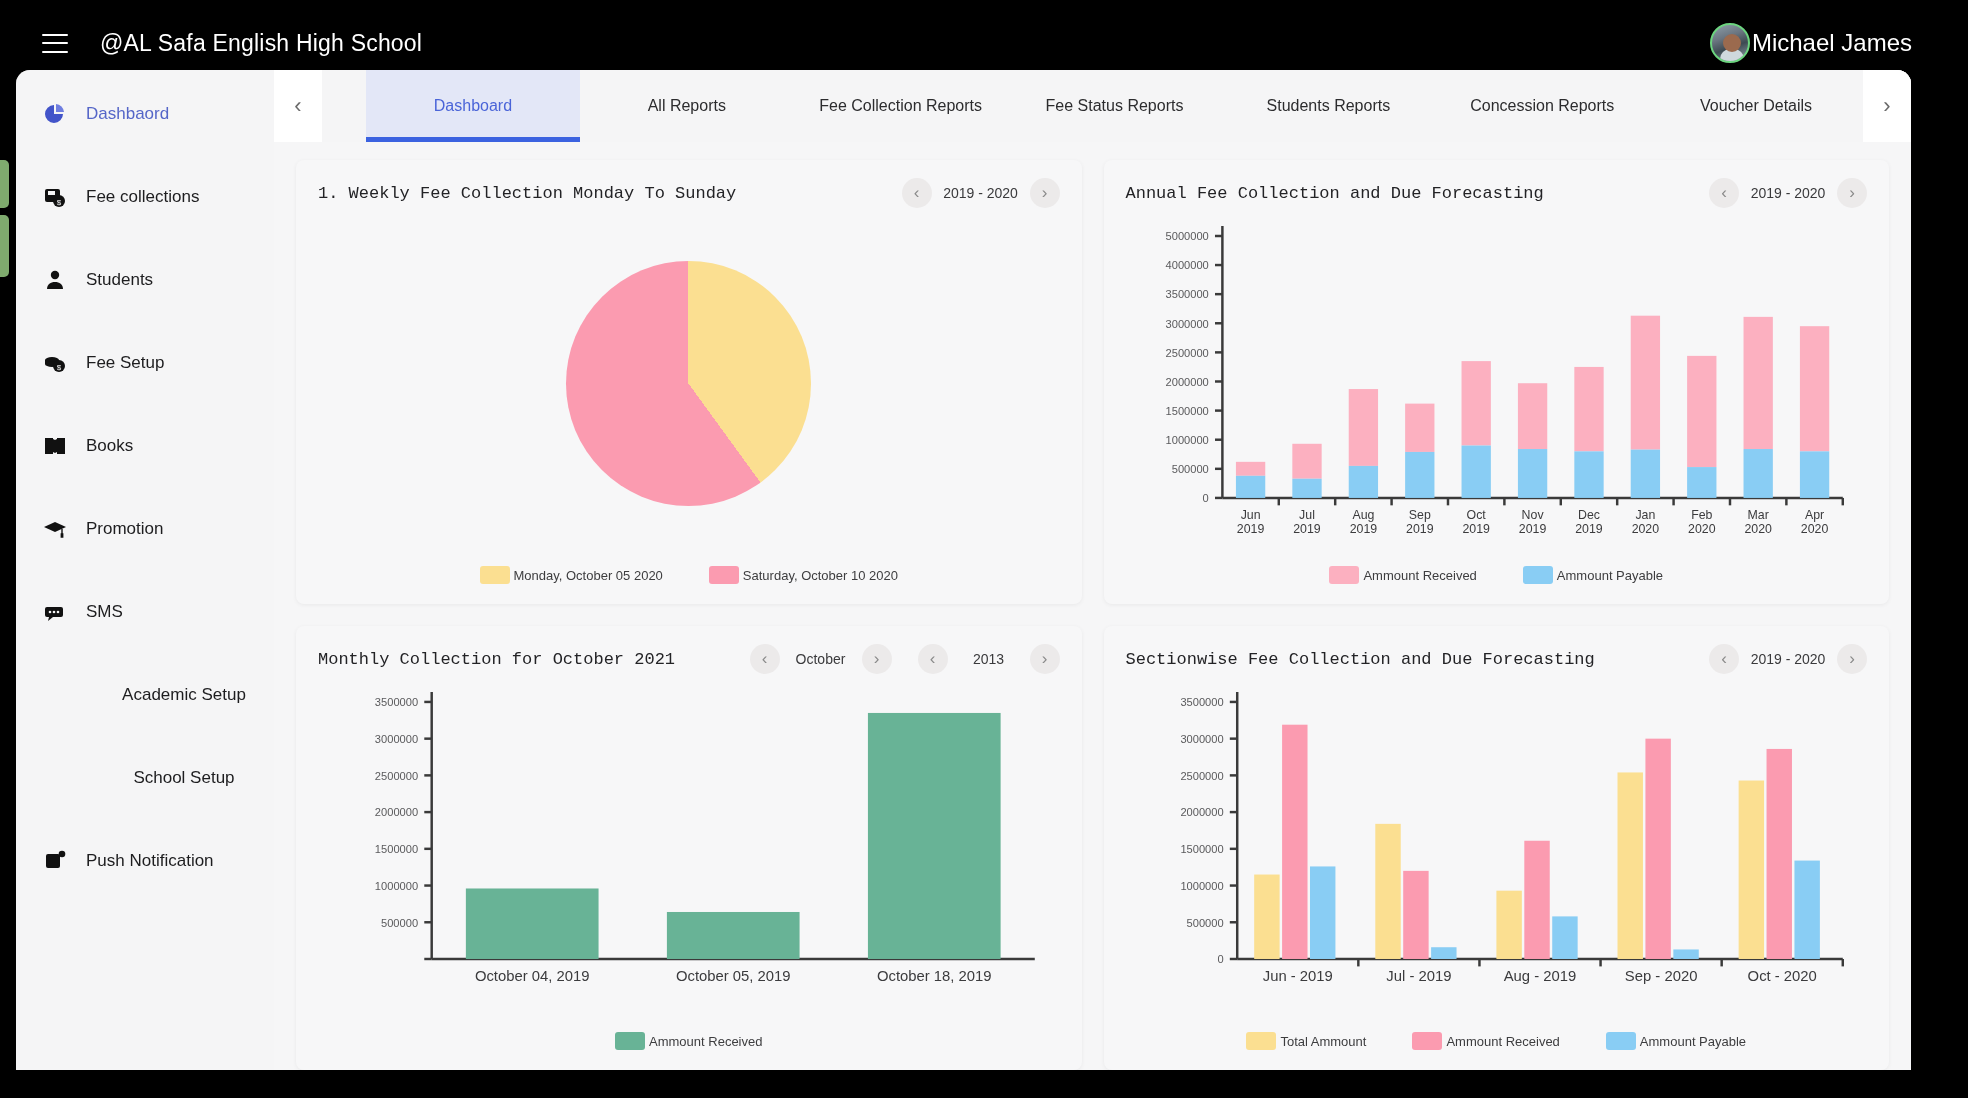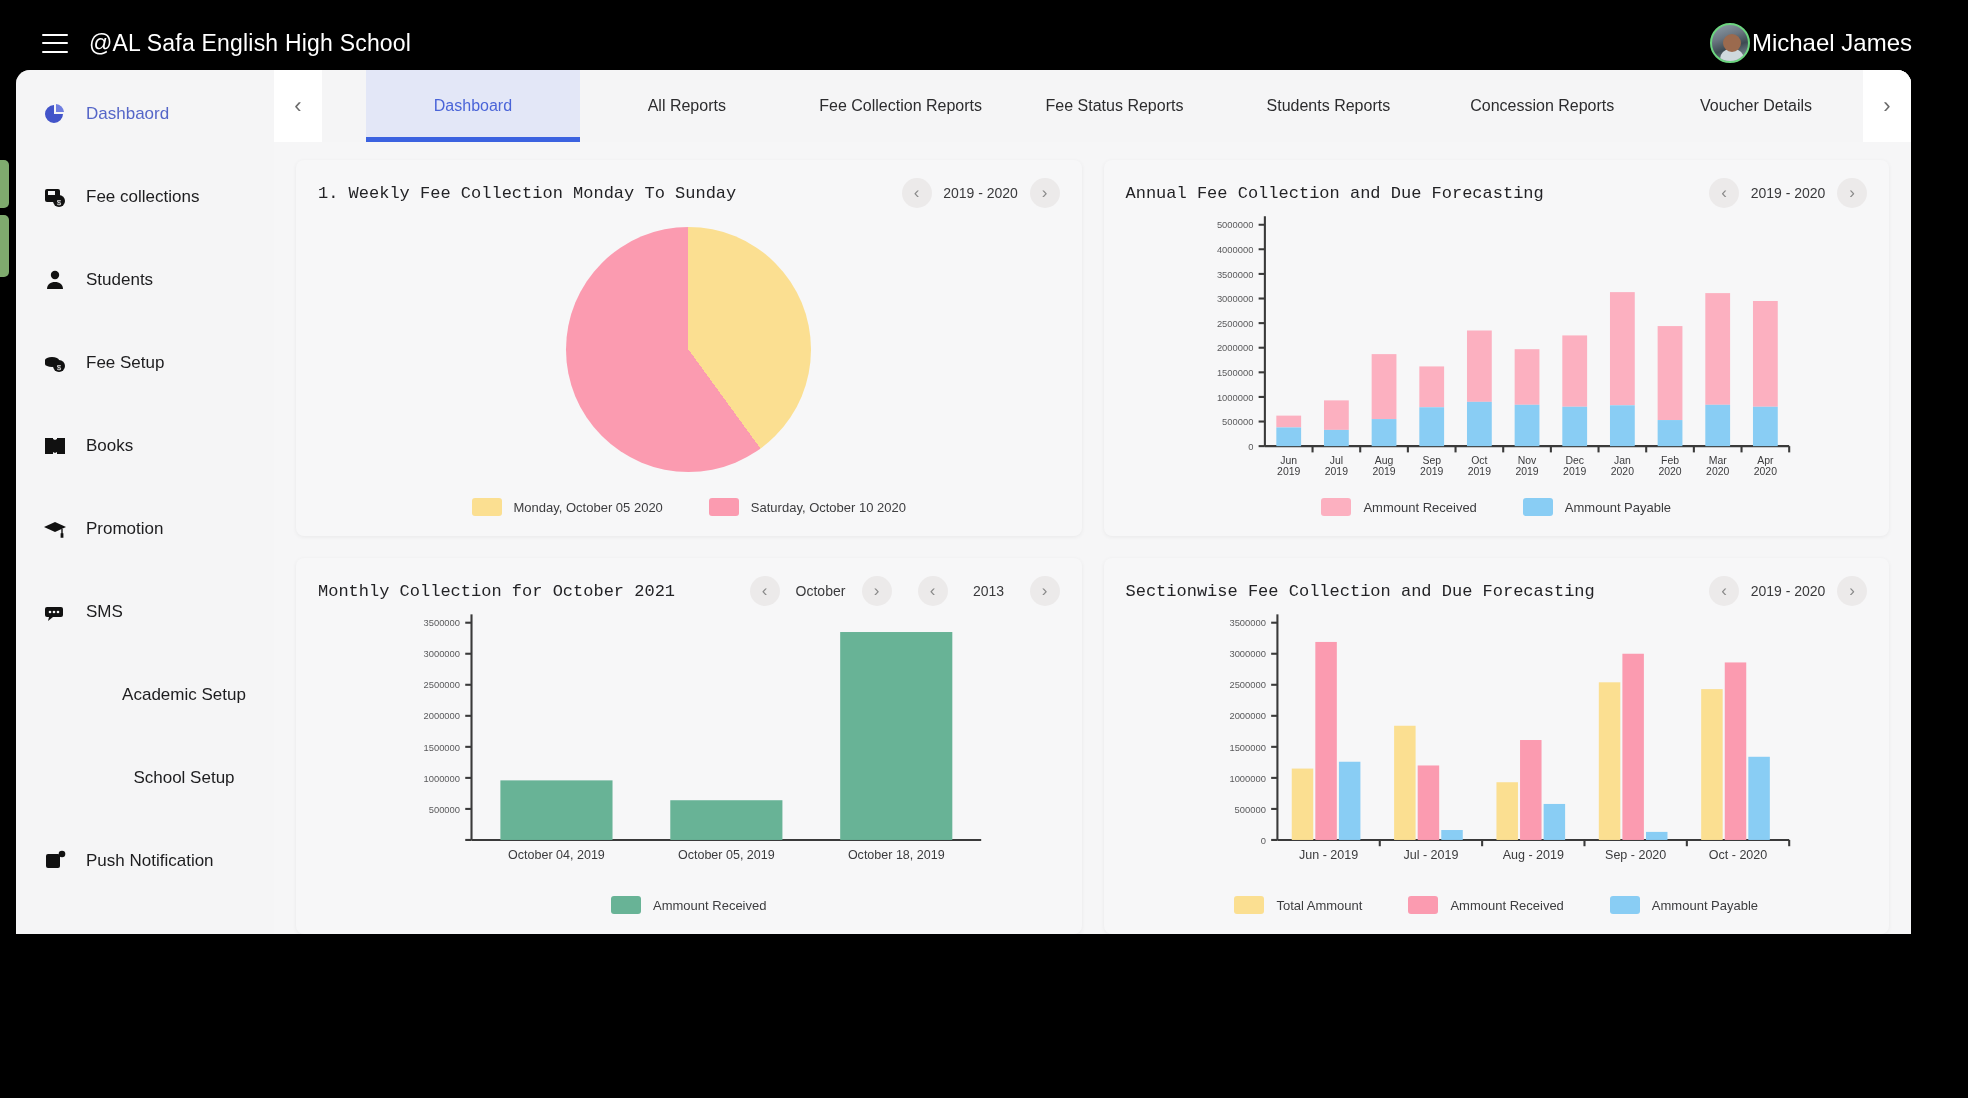--- a/index.html
+++ b/index.html
@@ -14,40 +14,40 @@
   
   .green-chip { position: absolute; background: #7fab6e; border-radius: 6px; }
   .chip-top { left: 95px; top: 0px; width: 70px; height: 14px; border-radius: 0 0 8px 8px; }
   .chip-l1 { left: 0px; top: 160px; width: 9px; height: 48px; border-radius: 0 5px 5px 0; }
   .chip-l2 { left: 0px; top: 215px; width: 9px; height: 62px; border-radius: 0 5px 5px 0; }
 
   
   .topbar { position: absolute; left: 0; top: 0; width: 1968px; height: 86px; background: #000; display: flex; align-items: center; }
   .hamburger { margin-left: 42px; width: 26px; height: 19px; display: flex; flex-direction: column; justify-content: space-between; cursor: pointer; }
   .hamburger span { display: block; height: 2px; background: #fff; border-radius: 1px; }
-  .school-title { margin-left: 21px; color: #fff; font-size: 23px; letter-spacing: .2px; }
+  .school-title { margin-left: 32px; color: #fff; font-size: 23px; letter-spacing: .2px; }
   .user-area { position: absolute; right: 56px; top: 0; height: 86px; display: flex; align-items: center; gap: 2px; }
   .avatar {
     width: 40px; height: 40px; border-radius: 50%; border: 2px solid #6cd47f;
     background: linear-gradient(160deg,#8fa0ab 0%,#6a7580 35%,#3d4a52 60%,#93a3ad 100%);
     position: relative; overflow: hidden;
   }
   .avatar::after {
     content: ""; position: absolute; left: 11px; top: 9px; width: 18px; height: 18px;
     border-radius: 50%; background: #9b6a4e;
   }
   .avatar::before {
     content: ""; position: absolute; left: 8px; bottom: 0; width: 24px; height: 12px;
     border-radius: 10px 10px 0 0; background: #cfd8dd;
   }
   .user-name { color: #fff; font-size: 24px; }
 
   
   .window {
-    position: absolute; left: 16px; top: 70px; width: 1895px; height: 864px;
+    position: absolute; left: 16px; top: 70px; width: 1895px; height: 1000px;
     background: #a3a3a3; border-radius: 14px 14px 0 0; overflow: hidden;
     display: flex;
   }
 
   
   .sidebar { width: 258px; background: #f5f5f6; flex: 0 0 258px; padding-top: 20px; }
   .side-item { display: flex; align-items: center; height: 48px; padding-left: 22px; margin-bottom: 35px; cursor: pointer; }
   .side-icon { width: 34px; flex: 0 0 34px; display: flex; align-items: center; justify-content: center; }
   .side-label { margin-left: 14px; font-size: 17px; color: #1d1d1f; }
   .side-item.active .side-label { color: #5566c8; }
@@ -73,21 +73,21 @@
   .card { background: #f7f7f8; border-radius: 8px; box-shadow: 0 1px 4px rgba(0,0,0,.06); display: flex; flex-direction: column; padding: 18px 22px 10px 22px; min-height: 0; }
   .card-head { display: flex; align-items: center; justify-content: space-between; flex: 0 0 auto; }
   .card-title { font-size: 17px; color: #232326; font-family: Liberation Mono, monospace; }
   .nav-group { display: flex; align-items: center; gap: 10px; }
   .nav-btn { width: 30px; height: 30px; border-radius: 50%; background: #eceaea; display: flex; align-items: center; justify-content: center; color: #8a8a8a; font-size: 17px; cursor: pointer; }
   .nav-val { font-size: 14px; color: #3a3a3c; min-width: 78px; text-align: center; }
   .nav-val.sm { min-width: 62px; }
 
   .chart-area { flex: 1; min-height: 0; display: flex; align-items: center; justify-content: center; position: relative; }
   .legend { flex: 0 0 auto; display: flex; align-items: center; justify-content: center; gap: 46px; padding: 8px 0 10px 0; }
-  .legend-item { display: flex; align-items: center; gap: 12px; }
+  .legend-item { display: flex; align-items: center; gap: 4px; }
   .legend-swatch { width: 30px; height: 18px; border-radius: 3px; }
   .legend-text { font-size: 13px; color: #3d3d3f; }
 
   
   .pie { width: 245px; height: 245px; border-radius: 50%; }
 
   
   svg.plot { width: 100%; height: 100%; display: block; }
   .axis-line { stroke: #3a3a3a; stroke-width: 2; }
   .tick-line { stroke: #3a3a3a; stroke-width: 2; }

